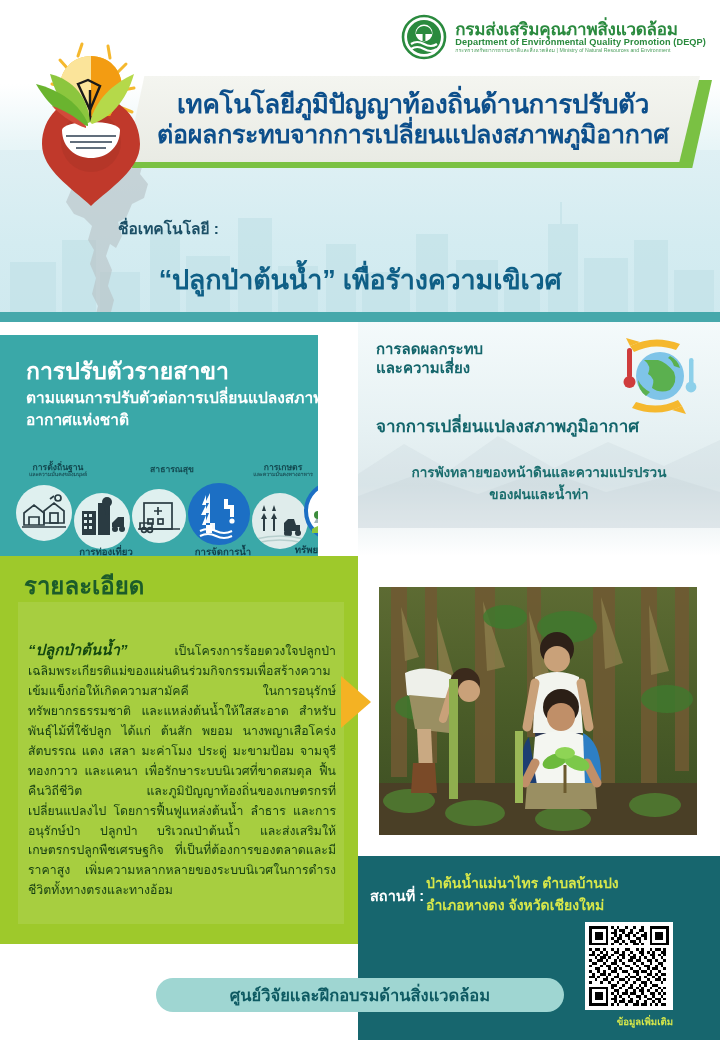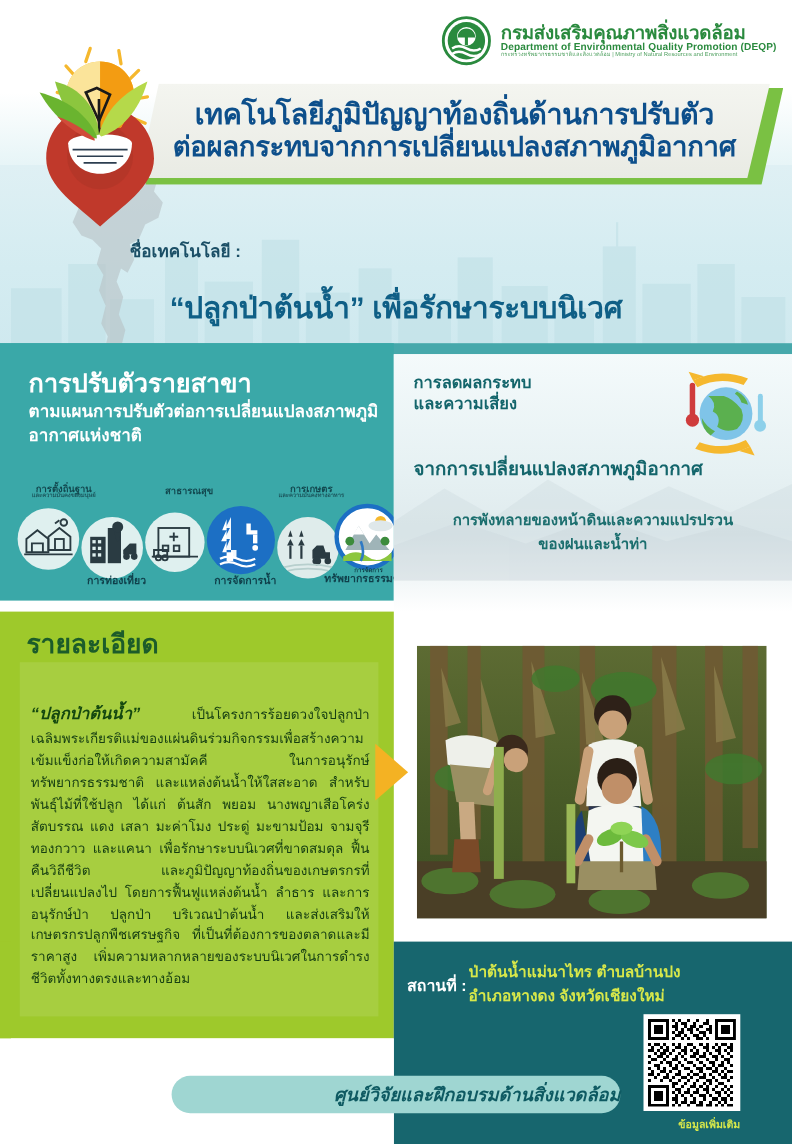--- a/index.html
+++ b/index.html
@@ -58,21 +58,21 @@
     position: absolute; left: 118px; top: 216px;
     font-size: 15.5px; font-weight: bold; color: #1b4f66; white-space: nowrap;
   }
   .tech-name {
     position: absolute; left: 0; top: 258px; width: 720px; text-align: center;
     font-size: 27px; font-weight: bold; color: #0f5f86; letter-spacing: -.2px;
   }
 
   
   .panel-left {
-    position: absolute; left: 0; top: 312px; width: 358px; height: 234px;
+    position: absolute; left: 0; top: 335px; width: 318px; height: 234px;
     background: #3aa8a8; overflow: hidden;
   }
   .pl-h1 { position: absolute; left: 26px; top: 18px; font-size: 23px; font-weight: bold; color: #ffffff; }
   .pl-h2 {
     position: absolute; left: 26px; top: 52px; width: 320px;
     font-size: 15.5px; font-weight: bold; color: #ffffff; line-height: 1.42;
   }
   .sector-strip { position: absolute; left: 8px; top: 128px; width: 344px; height: 100px; }
   .sec-lbl-top { position: absolute; text-align: center; color: #12484f; font-weight: bold; font-size: 8.6px; line-height: 1.1; }
   .sec-lbl-top .sub { display: block; font-size: 5.4px; font-weight: bold; color: #1d5a60; letter-spacing: -.1px; }
@@ -130,21 +130,21 @@
   .qr-card { position: absolute; left: 227px; top: 66px; width: 88px; height: 88px; background: #ffffff; padding: 4px; }
   .qr-card svg { display: block; width: 100%; height: 100%; }
   .qr-cap { position: absolute; left: 227px; top: 158px; width: 88px; text-align: right; font-size: 9.6px; font-weight: bold; color: #d8e84a; }
   .green-edge { position: absolute; left: 0; top: 856px; width: 10px; height: 100px; background: #9ec92b; }
 
   
   .footer-area { position: absolute; left: 0; top: 944px; width: 358px; height: 96px; background: #ffffff; }
   .footer-pill {
     position: absolute; left: 156px; top: 978px; width: 408px; height: 34px;
     background: #9fd6d2; border-radius: 17px;
-    display: flex; align-items: center; justify-content: flex-end; font-style: italic;
+    display: flex; align-items: center; justify-content: center;
   }
   .footer-pill span { font-size: 16.5px; font-weight: bold; color: #0e5a62; }
 </style>
 </head>
 <body>
 
 <div id="poster">
 
   <div class="top-band"></div>
 
@@ -229,21 +229,21 @@
       <path d="M10 35 Q16 31 23 35 T36 35" stroke="#ffffff" stroke-width="2.2" fill="none"></path>
     </svg>
     <div class="logo-text">
       <div class="logo-th">กรมส่งเสริมคุณภาพสิ่งแวดล้อม</div>
       <div class="logo-en">Department of Environmental Quality Promotion (DEQP)</div>
       <div class="logo-sub">กระทรวงทรัพยากรธรรมชาติและสิ่งแวดล้อม | Ministry of Natural Resources and Environment</div>
     </div>
   </div>
 
   <div class="tech-label">ชื่อเทคโนโลยี :</div>
-  <div class="tech-name">“ปลูกป่าต้นน้ำ” เพื่อรักษาระบบนิเวศ</div>
+  <div class="tech-name">“ปลูกป่าต้นน้ำ” เพื่อรัางความเขิเวศ</div>
 
   <div class="panel-left">
     <div class="pl-h1">การปรับตัวรายสาขา</div>
     <div class="pl-h2">ตามแผนการปรับตัวต่อการเปลี่ยนแปลงสภาพภูมิอากาศแห่งชาติ</div>
 
     <div class="sector-strip">
 
       <div class="sec-lbl-top" style="left:0px; top:0px; width:100px;">
         <span>การตั้งถิ่นฐาน</span>
         <span class="sub">และความมั่นคงของมนุษย์</span>

